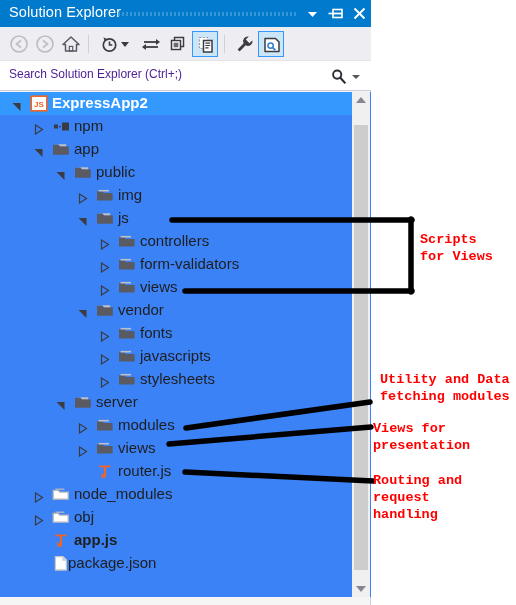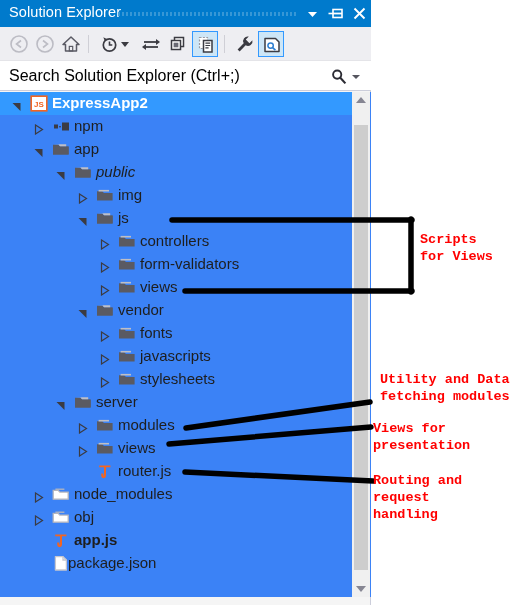--- a/index.html
+++ b/index.html
@@ -78,21 +78,21 @@
 
   
   .searchbar{
     position:absolute;left:0;top:61px;width:371px;height:30px;
     background:#ffffff;
     border-bottom:1px solid #cccedb;
     box-sizing:border-box;
   }
   .searchbar .sph{
     position:absolute;left:9px;top:6px;
-    color:#000000;font-size:16px;white-space:nowrap;
+    color:#4c1d95;font-size:12px;white-space:nowrap;
   }
   .search-ico{position:absolute;left:330px;top:7px;}
   .search-caret{
     position:absolute;left:352px;top:14px;
     width:0;height:0;border-left:4px solid transparent;
     border-right:4px solid transparent;border-top:4px solid #55555e;
   }
 
   
   .treewrap{
@@ -297,21 +297,21 @@
         </div>
         <div class="row" style="top: 69px;">
           <span class="twisty" style="left: 55px;"><svg width="11" height="11" viewBox="0 0 11 11">
               <polygon points="1.5,2 9.5,2 9.5,10" fill="#3b3b42"></polygon>
             </svg></span>
           <span class="ico" style="left: 74px;"><svg width="18" height="17" viewBox="0 0 18 17">
               <path d="M1 13.5 L1 3.8 L6.4 3.8 L8 5.6 L16.6 5.6 L16.6 13.5 Z" fill="#5a5a62"></path>
               <path d="M1 3.6 L6.5 3.6 L8.2 5.5 L14.2 5.5 L14.2 3.2 L8.6 3.2 Z" fill="#bfbfc6"></path>
               <rect x="1" y="5.6" width="15.6" height="7.9" fill="#5a5a62"></rect>
             </svg></span>
-          <span class="lbl" style="left: 96px; font-style: italic;">public</span>
+          <span class="lbl" style="left: 96px;">public</span>
         </div>
         <div class="row" style="top: 92px;">
           <span class="twisty" style="left: 77px;"><svg width="11" height="11" viewBox="0 0 11 11">
               <polygon points="2.5,1 9.5,5.5 2.5,10" fill="none" stroke="#3b3b42" stroke-width="1.2"></polygon>
             </svg></span>
           <span class="ico" style="left: 96px;"><svg width="18" height="17" viewBox="0 0 18 17">
               <path d="M1 13.5 L1 4.2 L6.3 4.2 L7.9 6 L16.6 6 L16.6 13.5 Z" fill="#5a5a62"></path>
               <rect x="2.6" y="2.9" width="10.4" height="1.6" fill="#bfbfc6"></rect>
             </svg></span>
           <span class="lbl" style="left: 118px;">img</span>

